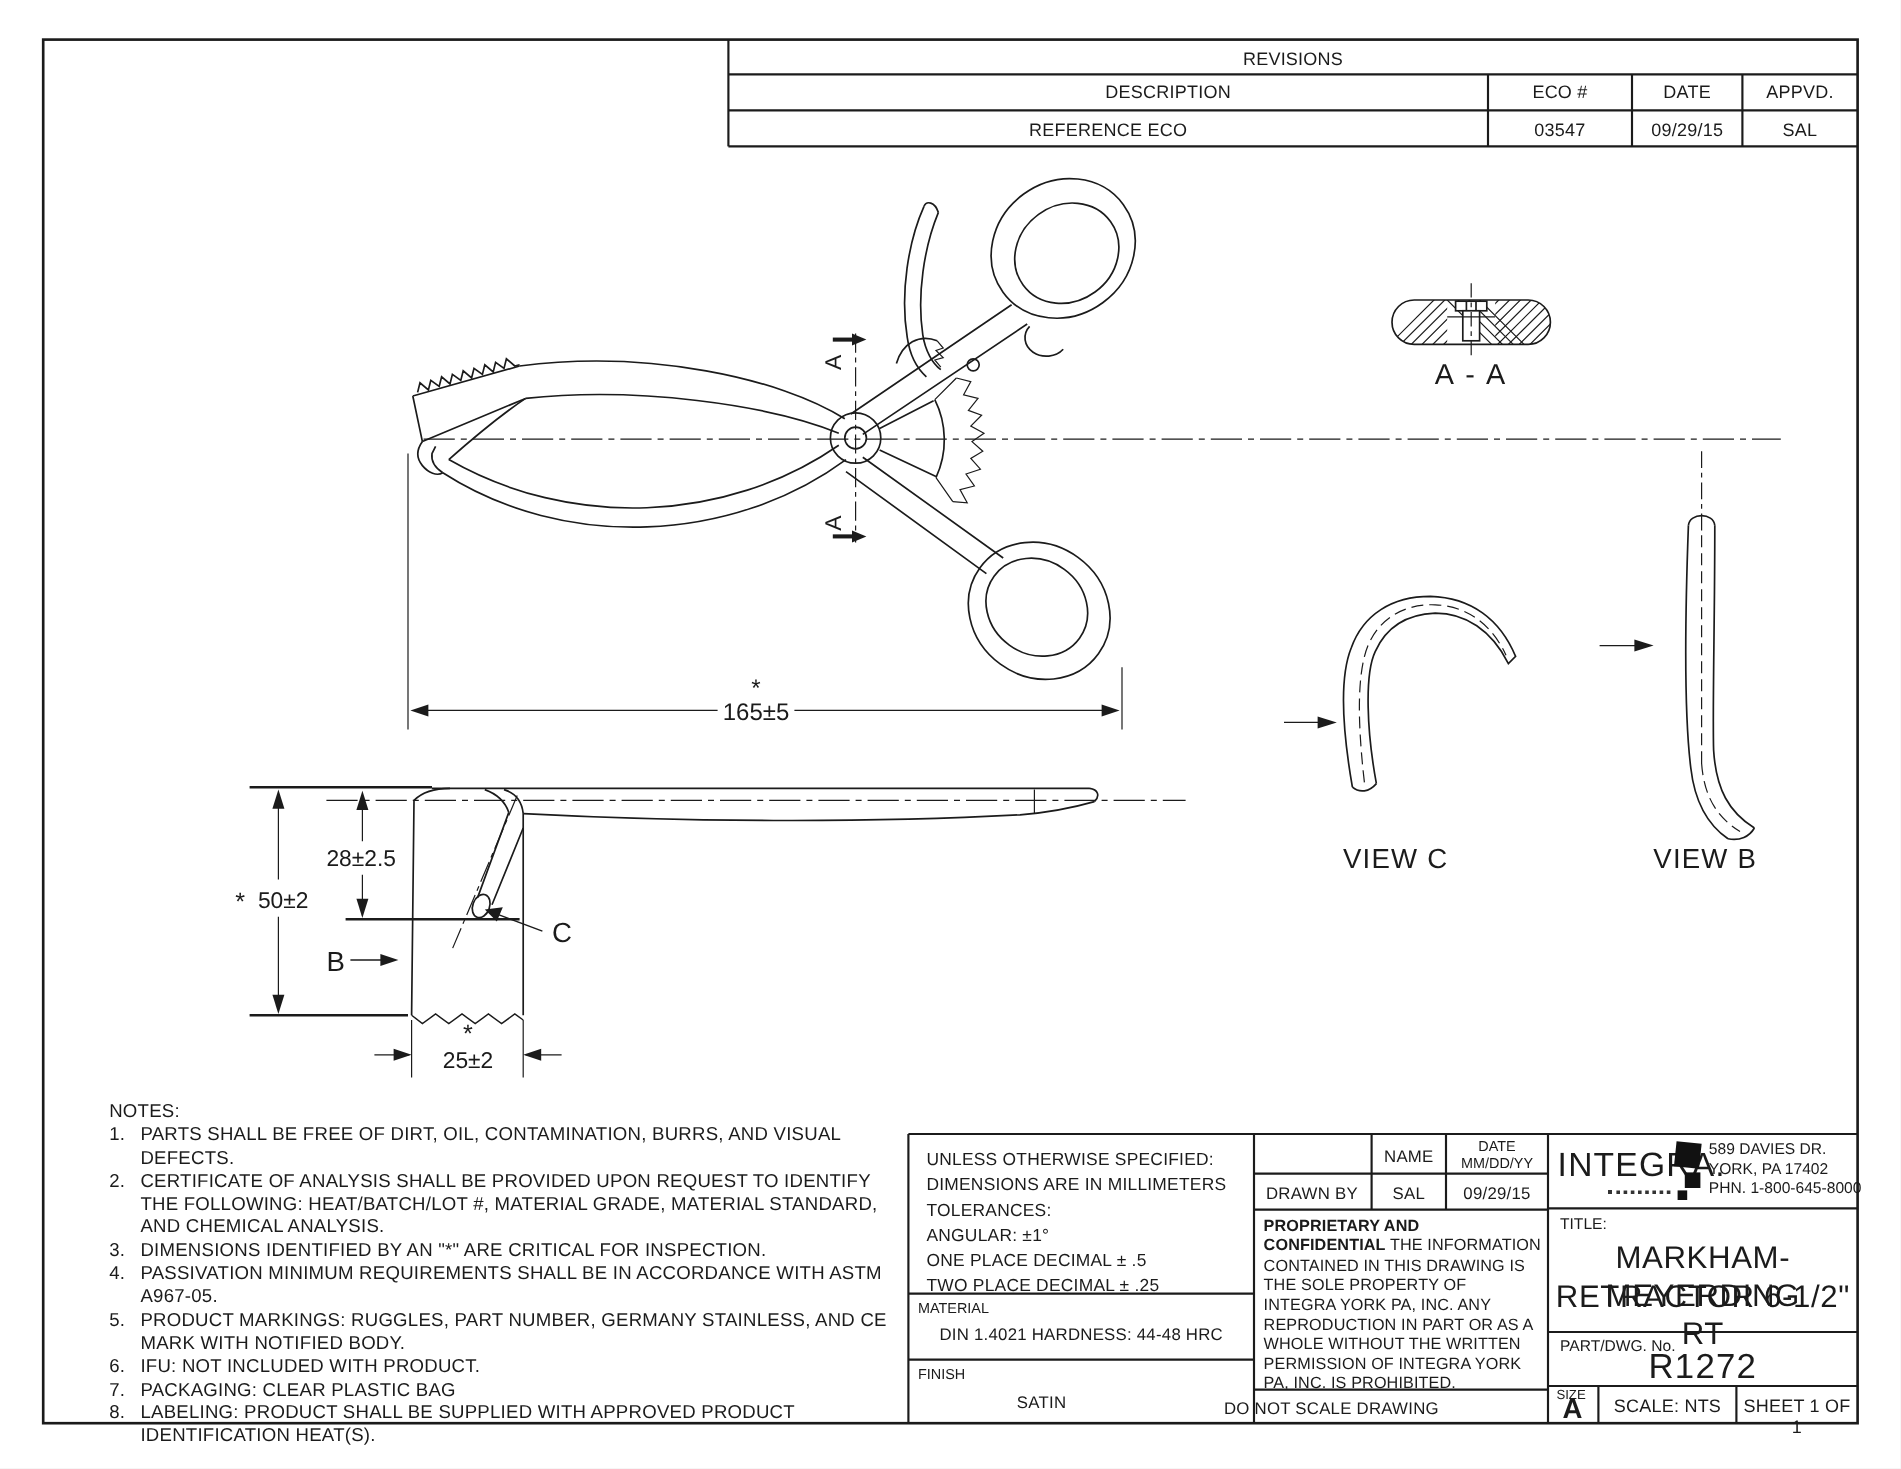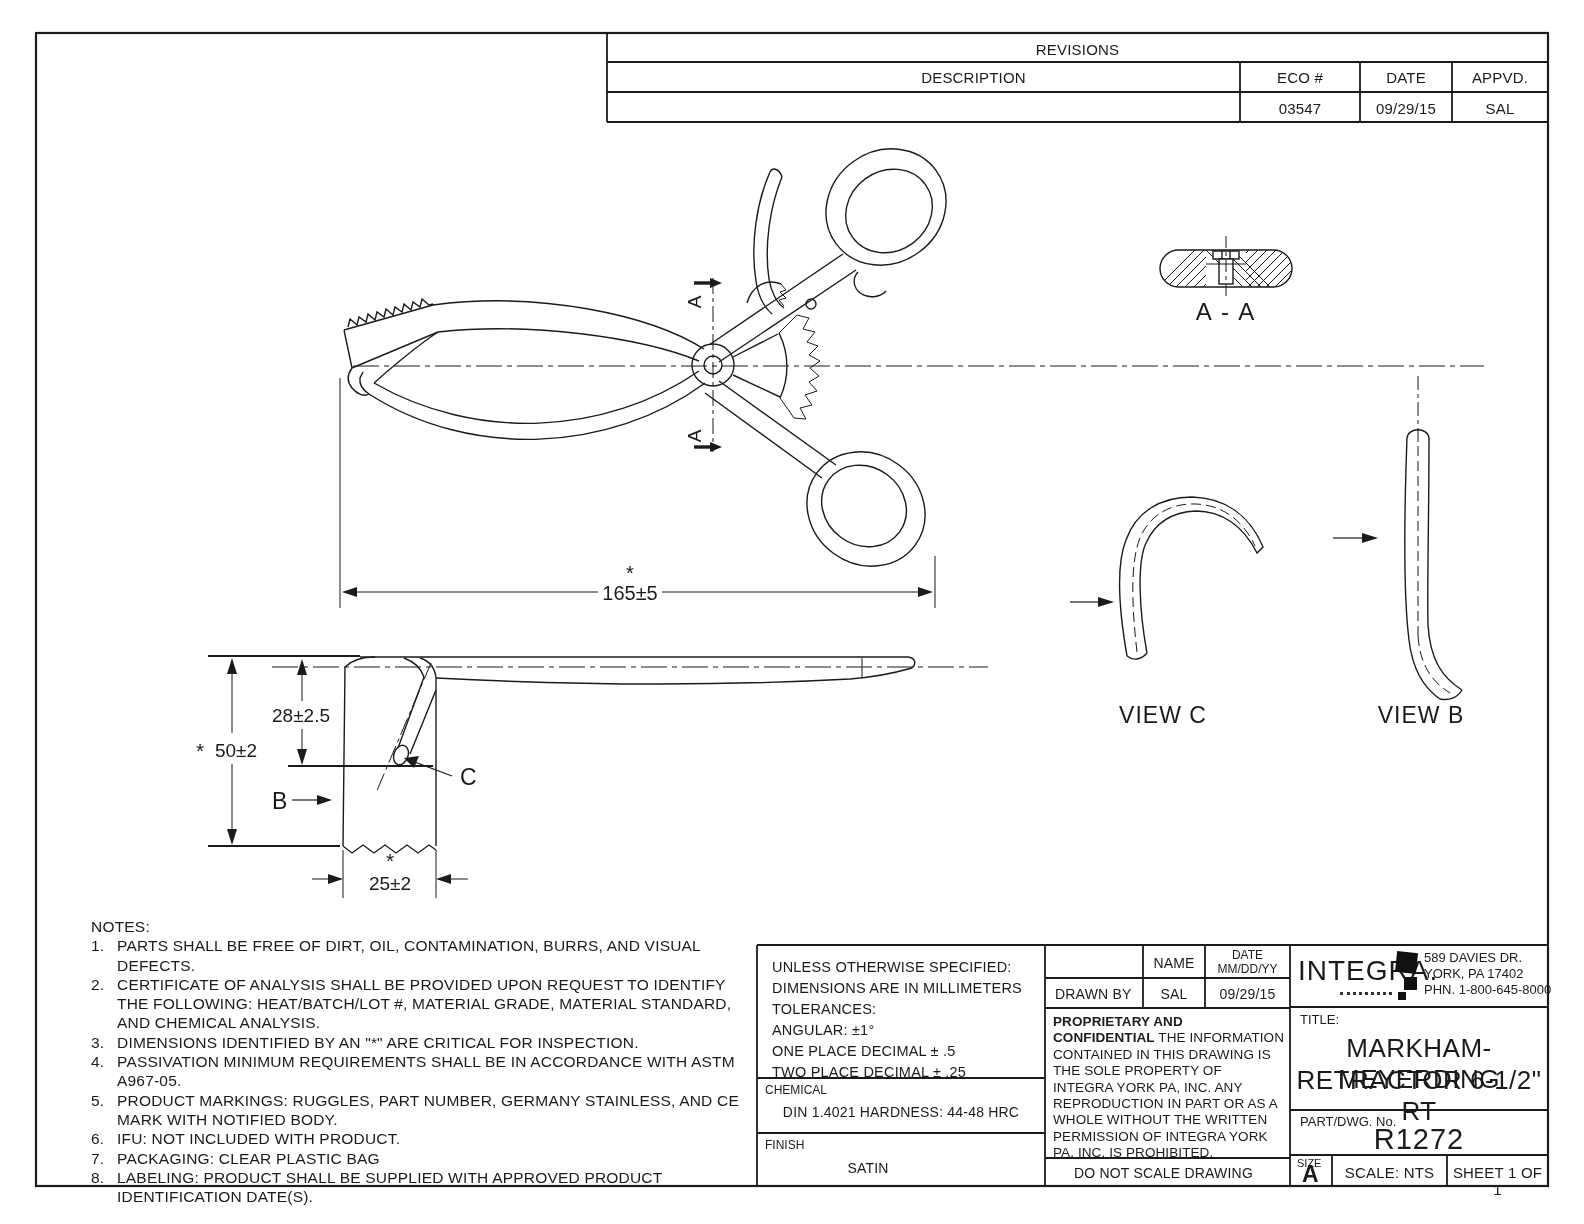--- a/index.html
+++ b/index.html
@@ -223,20 +223,21 @@
       <text x="1163" y="723" text-anchor="middle" font-size="23" letter-spacing="1">VIEW C</text>
       <text x="1421" y="723" text-anchor="middle" font-size="23" letter-spacing="1">VIEW B</text>
     </g>
   </svg>
 
   <div class="abs ctr t15" style="left:607px;top:41px;width:941px;">REVISIONS</div>
   <div class="abs ctr t15" style="left:607px;top:69px;width:733px;">DESCRIPTION</div>
   <div class="abs ctr t15" style="left:1240px;top:69px;width:120px;">ECO #</div>
   <div class="abs ctr t15" style="left:1360px;top:69px;width:92px;">DATE</div>
   <div class="abs ctr t15" style="left:1452px;top:69px;width:96px;">APPVD.</div>
+  <div class="abs ctr t15" style="left:607px;top:100px;width:633px;">REFERENCE ECO</div>
   <div class="abs ctr t15" style="left:1240px;top:100px;width:120px;">03547</div>
   <div class="abs ctr t15" style="left:1360px;top:100px;width:92px;">09/29/15</div>
   <div class="abs ctr t15" style="left:1452px;top:100px;width:96px;">SAL</div>
 
   <div class="abs notes" style="left:55px;top:917px;width:680px;margin-left:36px;">
     <div>NOTES:</div>
     <div class="note-row">
         <span class="note-num">1.</span>
         <span class="note-txt">PARTS SHALL BE FREE OF DIRT, OIL, CONTAMINATION, BURRS, AND VISUAL DEFECTS.</span>
       </div>
@@ -259,49 +260,49 @@
     <div class="note-row">
         <span class="note-num">6.</span>
         <span class="note-txt">IFU: NOT INCLUDED WITH PRODUCT.</span>
       </div>
     <div class="note-row">
         <span class="note-num">7.</span>
         <span class="note-txt">PACKAGING: CLEAR PLASTIC BAG</span>
       </div>
     <div class="note-row">
         <span class="note-num">8.</span>
-        <span class="note-txt">LABELING: PRODUCT SHALL BE SUPPLIED WITH APPROVED PRODUCT IDENTIFICATION DATE(S).</span>
+        <span class="note-txt">LABELING: PRODUCT SHALL BE SUPPLIED WITH APPROVED PRODUCT IDENTIFICATION HEAT(S).</span>
       </div>
   </div>
 
   <div class="abs tol" style="left:772px;top:957px;width:265px;">
     <div>UNLESS OTHERWISE SPECIFIED:</div>
     <div>DIMENSIONS ARE IN MILLIMETERS</div>
     <div>TOLERANCES:</div>
     <div>ANGULAR: ±1°</div>
     <div>ONE PLACE DECIMAL ± .5</div>
     <div>TWO PLACE DECIMAL ± .25</div>
   </div>
-  <div class="abs t12" style="left:765px;top:1083px;">CHEMICAL</div>
+  <div class="abs t12" style="left:765px;top:1083px;">MATERIAL</div>
   <div class="abs ctr t14" style="left:757px;top:1104px;width:288px;">DIN 1.4021  HARDNESS: 44-48 HRC</div>
   <div class="abs t12" style="left:765px;top:1138px;">FINISH</div>
   <div class="abs ctr t14" style="left:753px;top:1160px;width:230px;">SATIN</div>
 
   <div class="abs ctr t14" style="left:1143px;top:955px;width:62px;">NAME</div>
   <div class="abs ctr t12" style="left:1205px;top:948px;width:85px;">DATE</div>
   <div class="abs ctr t12" style="left:1205px;top:962px;width:85px;">MM/DD/YY</div>
   <div class="abs t14" style="left:1055px;top:986px;">DRAWN BY</div>
   <div class="abs ctr t14" style="left:1143px;top:986px;width:62px;">SAL</div>
   <div class="abs ctr t14" style="left:1205px;top:986px;width:85px;">09/29/15</div>
 
   <div class="abs prop" style="left:1053px;top:1014px;width:232px;">
     <b>PROPRIETARY AND CONFIDENTIAL</b>
     <span>THE INFORMATION CONTAINED IN THIS DRAWING IS THE SOLE PROPERTY OF INTEGRA YORK PA, INC.  ANY REPRODUCTION IN PART OR AS A WHOLE WITHOUT THE WRITTEN PERMISSION OF INTEGRA YORK PA, INC. IS PROHIBITED.</span>
   </div>
-  <div class="abs ctr t14" style="left:1057px;top:1165px;width:213px;">DO NOT SCALE DRAWING</div>
+  <div class="abs ctr t14" style="left:1003px;top:1165px;width:213px;">DO NOT SCALE DRAWING</div>
 
   <div class="abs logo" style="left:1298px;top:955px;">INTEGRA.</div>
   <div class="sq" style="left:1396px;top:952px;width:21px;height:21px;transform:rotate(6deg);"></div>
   <div class="sq" style="left:1404px;top:977px;width:13px;height:13px;"></div>
   <div class="sq" style="left:1398px;top:992px;width:8px;height:8px;"></div>
   <div class="abs" style="left:1340px;top:988px;width:52px;height:4px;border-bottom:3px dotted #333;"></div>
   <div class="abs t13" style="left:1424px;top:950px;line-height:16px;">
     <div>589 DAVIES DR.</div>
     <div>YORK, PA 17402</div>
     <div>PHN. 1-800-645-8000</div>

